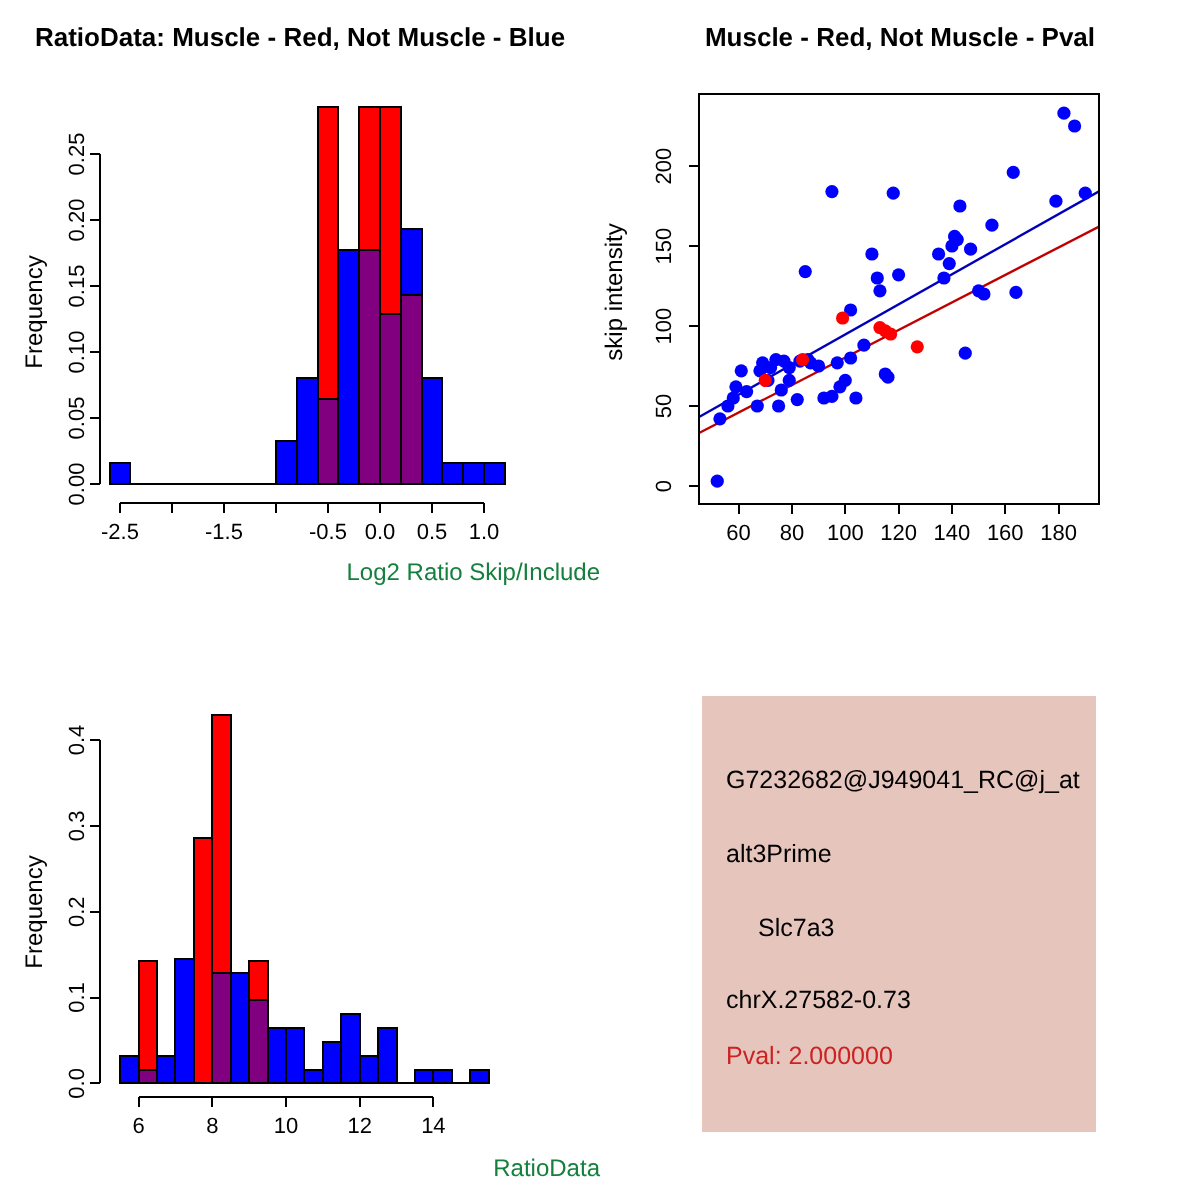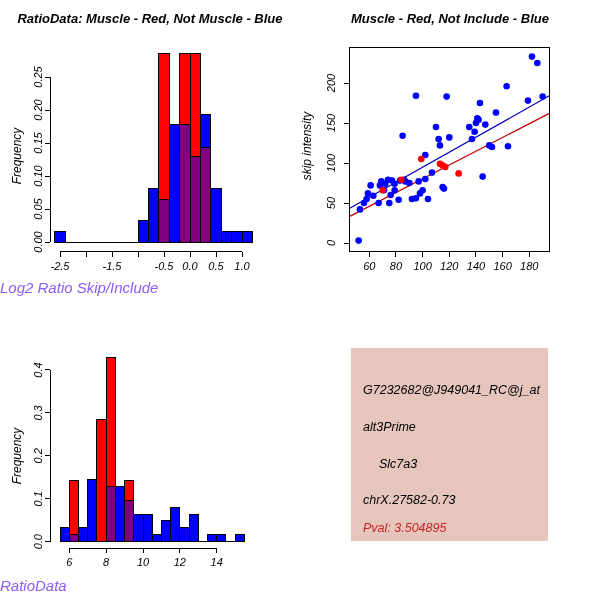--- a/index.html
+++ b/index.html
@@ -1,20 +1,20 @@
 <!DOCTYPE html>
 <html><head>
 <meta charset="utf-8">
 <style>
   html,body{margin:0;padding:0;background:#fff;}
   .canvas{position:relative;width:600px;height:600px;background:#ffffff;overflow:hidden;
-          font-family:"Liberation Sans",sans-serif;font-style:italic;}
+          font-family:"Liberation Sans",sans-serif;}
   .canvas svg{position:absolute;}
   .ptitle{position:absolute;width:300px;text-align:center;font-size:13px;font-weight:bold;color:#000;}
-  .xlab{position:absolute;width:300px;text-align:left;font-size:15px;color:#8b5cf6;}
+  .xlab{position:absolute;width:300px;text-align:right;font-size:12px;color:#15803d;}
   .ylab{position:absolute;font-size:12px;color:#000;white-space:nowrap;
         transform:translate(-50%,-50%) rotate(-90deg);}
   .ax{stroke:#000;stroke-width:1;fill:none;shape-rendering:crispEdges;}
   .bar{stroke:#000;stroke-width:1;shape-rendering:crispEdges;}
   svg text{font-family:"Liberation Sans",sans-serif;font-size:11px;fill:#000;}
   .infobox{position:absolute;}
   .infoline{position:absolute;font-size:12.5px;color:#000;white-space:nowrap;}
 </style>
 </head>
 <body>
@@ -65,21 +65,21 @@
       <rect x="190" y="156.86" width="10.400000000000006" height="85.13999999999999" fill="#800080" class="bar"></rect>
       <rect x="190" y="53.43799999999999" width="10.400000000000006" height="103.42200000000003" fill="#FF0000" class="bar"></rect>
       <rect x="200.4" y="147.686" width="10.400000000000006" height="94.314" fill="#800080" class="bar"></rect>
       <rect x="200.4" y="114.28999999999999" width="10.400000000000006" height="33.396000000000015" fill="#0000FF" class="bar"></rect>
       <rect x="210.8" y="188.804" width="10.399999999999977" height="53.196" fill="#0000FF" class="bar"></rect>
       <rect x="221.2" y="231.374" width="10.400000000000006" height="10.626000000000005" fill="#0000FF" class="bar"></rect>
       <rect x="231.6" y="231.374" width="10.400000000000006" height="10.626000000000005" fill="#0000FF" class="bar"></rect>
       <rect x="242" y="231.374" width="10.400000000000006" height="10.626000000000005" fill="#0000FF" class="bar"></rect>
     </svg>
 
-  <div class="ptitle" style="left:300px;top:11px">Muscle - Red, Not Include - Blue</div>
+  <div class="ptitle" style="left:300px;top:11px">Muscle - Red, Not Muscle - Pval</div>
   <div class="ylab" style="left:307px;top:146px">skip intensity</div>
   <svg id="svg-scatter" width="300" height="300" style="left:300px;top:0">
       <line x1="69.29979999999999" x2="69.29979999999999" y1="251.8" y2="256.8" class="ax"></line>
       <text x="69.29979999999999" y="269.8" text-anchor="middle">60</text>
       <line x1="95.9664" x2="95.9664" y1="251.8" y2="256.8" class="ax"></line>
       <text x="95.9664" y="269.8" text-anchor="middle">80</text>
       <line x1="122.633" x2="122.633" y1="251.8" y2="256.8" class="ax"></line>
       <text x="122.633" y="269.8" text-anchor="middle">100</text>
       <line x1="149.2996" x2="149.2996" y1="251.8" y2="256.8" class="ax"></line>
       <text x="149.2996" y="269.8" text-anchor="middle">120</text>
@@ -217,21 +217,21 @@
       <rect x="152.2125" y="234.78826999999998" width="9.212500000000006" height="6.911730000000006" fill="#0000FF" class="bar"></rect>
       <rect x="161.425" y="220.92188" width="9.212500000000006" height="20.77812" fill="#0000FF" class="bar"></rect>
       <rect x="170.63750000000002" y="207.09841999999998" width="9.212500000000006" height="34.60158000000001" fill="#0000FF" class="bar"></rect>
       <rect x="179.85000000000002" y="227.83361" width="9.212499999999977" height="13.866389999999996" fill="#0000FF" class="bar"></rect>
       <rect x="189.0625" y="214.01014999999998" width="9.212500000000006" height="27.689850000000007" fill="#0000FF" class="bar"></rect>
       <rect x="207.4875" y="234.78826999999998" width="9.212499999999977" height="6.911730000000006" fill="#0000FF" class="bar"></rect>
       <rect x="216.7" y="234.78826999999998" width="9.212500000000034" height="6.911730000000006" fill="#0000FF" class="bar"></rect>
       <rect x="235.125" y="234.78826999999998" width="9.212500000000034" height="6.911730000000006" fill="#0000FF" class="bar"></rect>
     </svg>
 
-  <div class="infobox" id="infobox" style="left: 351px; top: 348px; width: 197px; height: 193px; background: rgb(230, 197, 189);">
+  <div class="infobox" id="infobox" style="left: 351px; top: 348px; width: 197px; height: 218px; background: rgb(230, 197, 189);">
     <span class="infoline" style="left:12px;top:35px">G7232682@J949041_RC@j_at</span>
     <span class="infoline" style="left:12px;top:72px">alt3Prime</span>
     <span class="infoline" style="left:28px;top:109px">Slc7a3</span>
     <span class="infoline" style="left:12px;top:145px">chrX.27582-0.73</span>
-    <span class="infoline" id="pval-line" style="left: 12px; top: 173px; color: rgb(204, 34, 34);">Pval: 3.504895</span>
+    <span class="infoline" id="pval-line" style="left: 12px; top: 173px; color: rgb(204, 34, 34);">Pval: 2.000000</span>
   </div>
 
 </div>
 
 </body></html>

